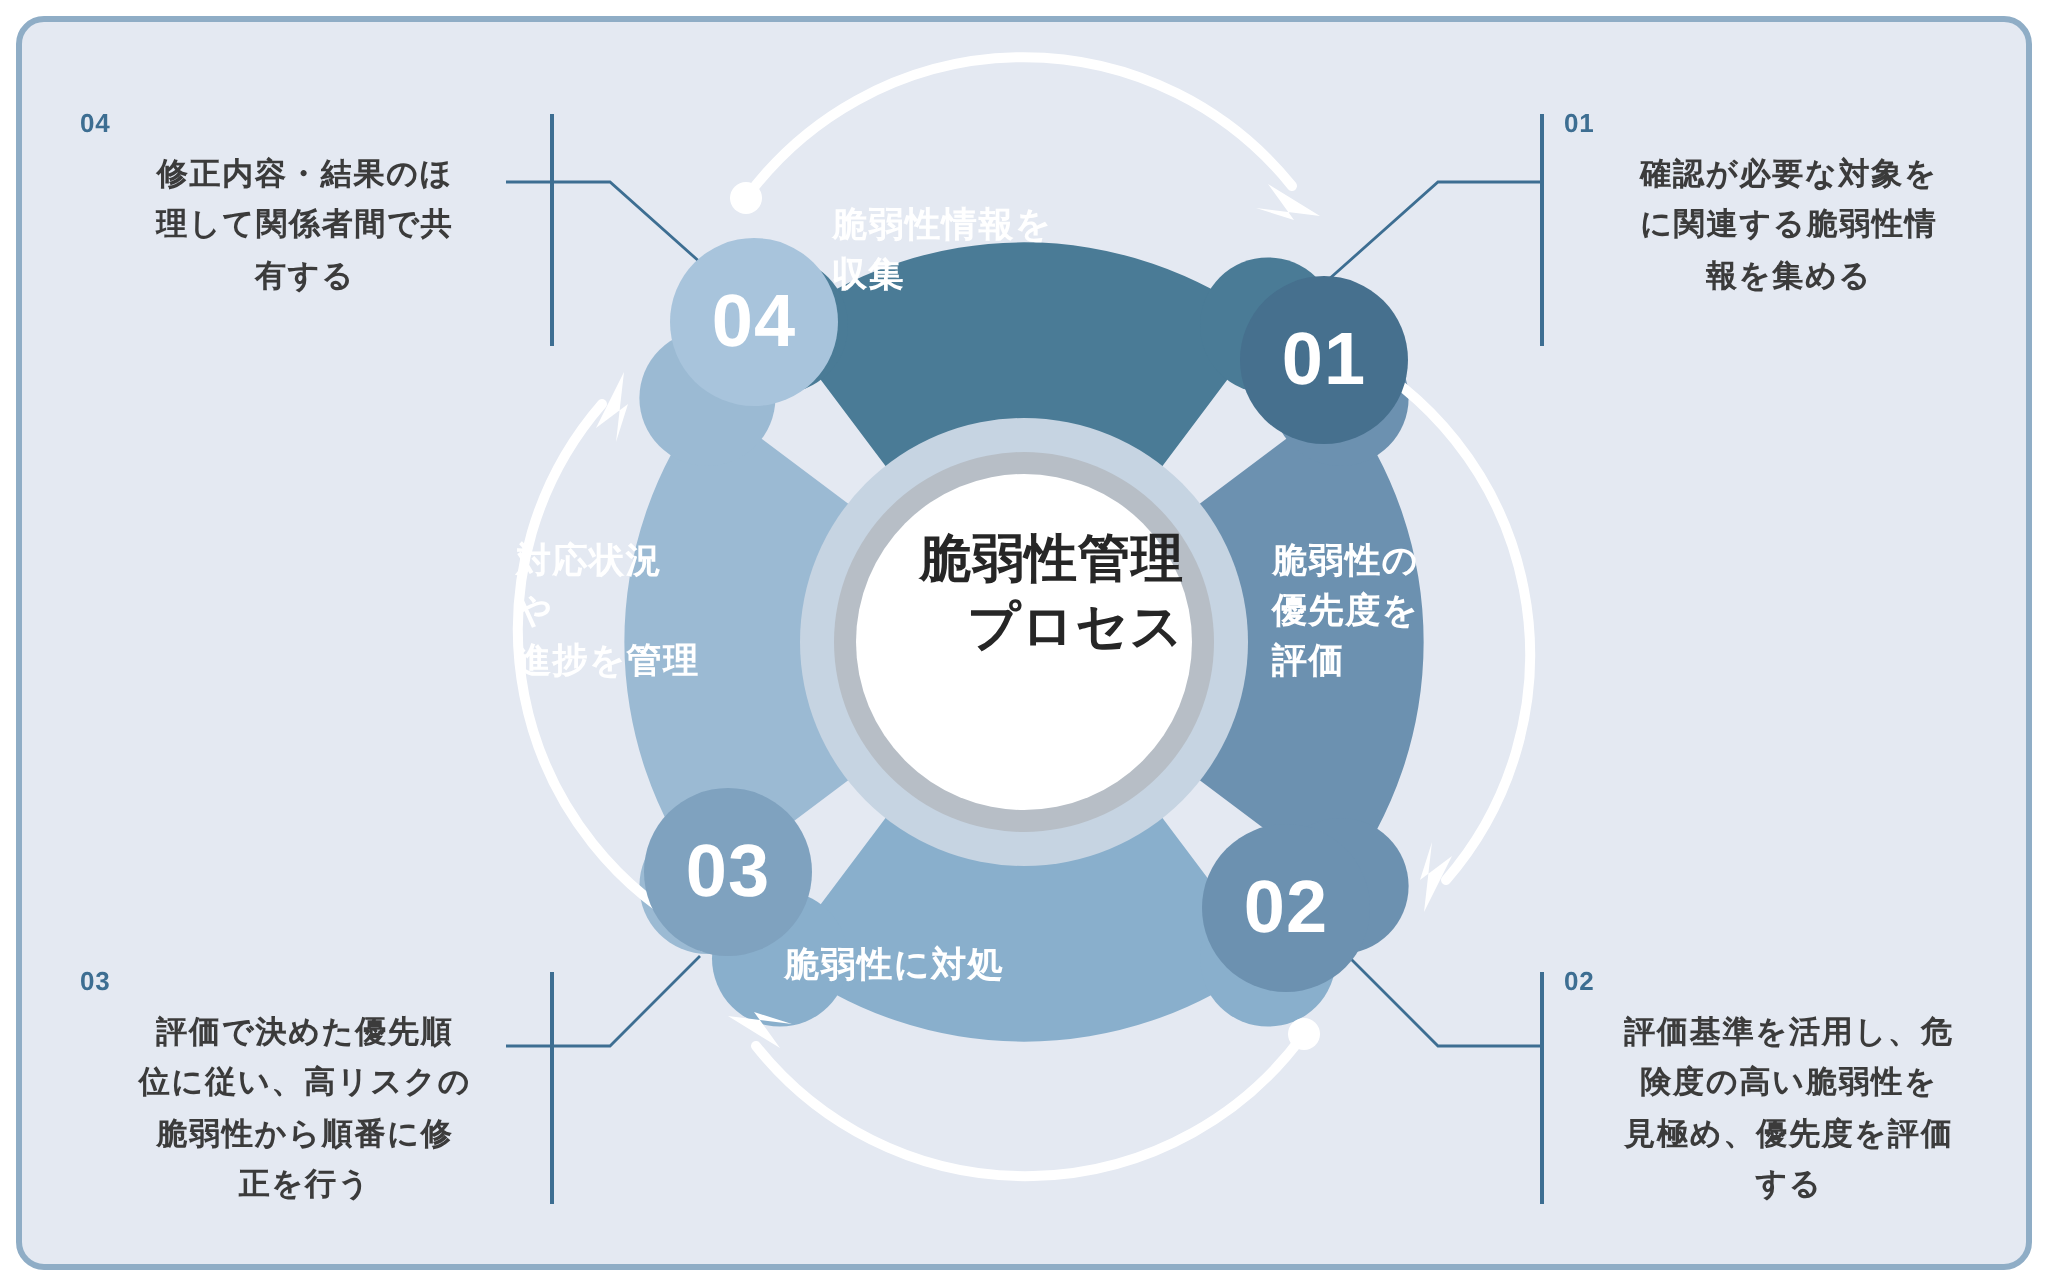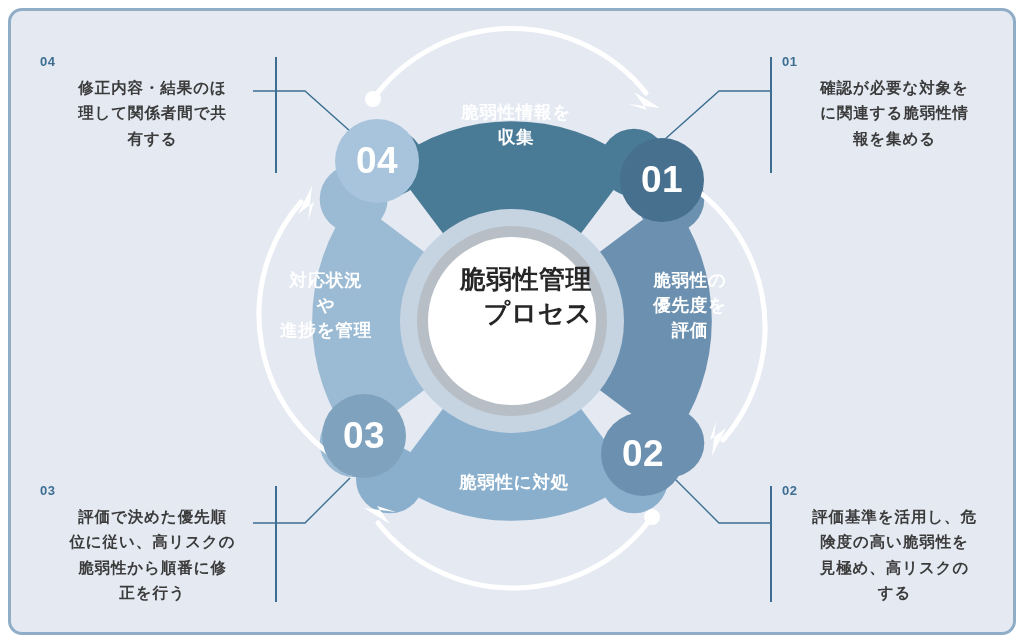--- a/index.html
+++ b/index.html
@@ -89,25 +89,24 @@
     letter-spacing: 0.5px;
   }
   
   .seg-label {
     position: absolute;
     color: #ffffff;
     font-weight: bold;
     font-size: 17.5px;
     line-height: 1.42;
     letter-spacing: 0.8px;
-    text-align: center;
   }
   #seg-label-01 { left: 416px; top: 100px; width: 200px; }
   #seg-label-02 { left: 636px; top: 268px; width: 108px; }
-  #seg-label-03 { left: 404px; top: 470px; width: 220px; }
+  #seg-label-03 { left: 392px; top: 470px; width: 220px; }
   #seg-label-04 { left: 258px; top: 268px; width: 136px; }
 
   
   .badge {
     position: absolute;
     border-radius: 50%;
     display: flex;
     align-items: center;
     justify-content: center;
     color: #ffffff;
@@ -267,18 +266,18 @@
       <div>正を行う</div>
     </div>
   </div>
 
   <div id="callout-02" class="callout right">
     <div class="cbar"></div>
     <div class="cnum">02</div>
     <div class="ctext">
       <div>評価基準を活用し、危</div>
       <div>険度の高い脆弱性を</div>
-      <div>見極め、高リスクの</div>
+      <div>見極め、優先度を評価</div>
       <div>する</div>
     </div>
   </div>
 
 </div>
 
 </body></html>

